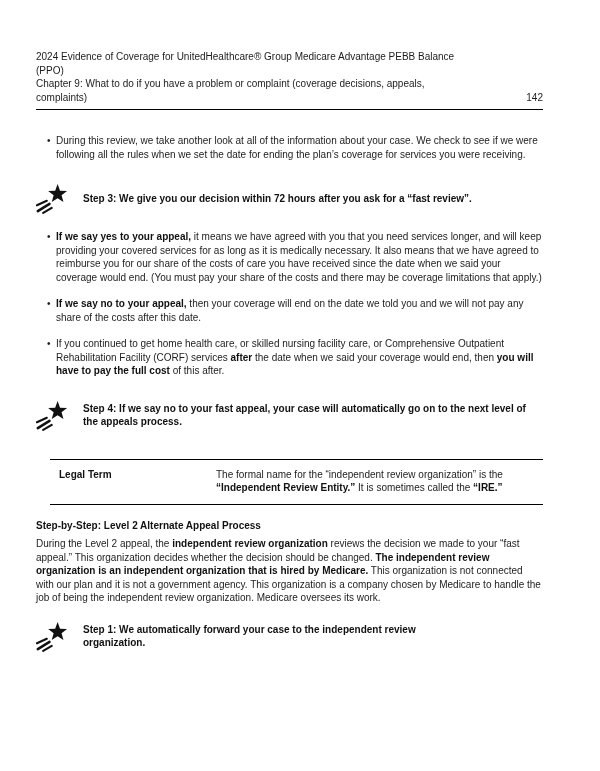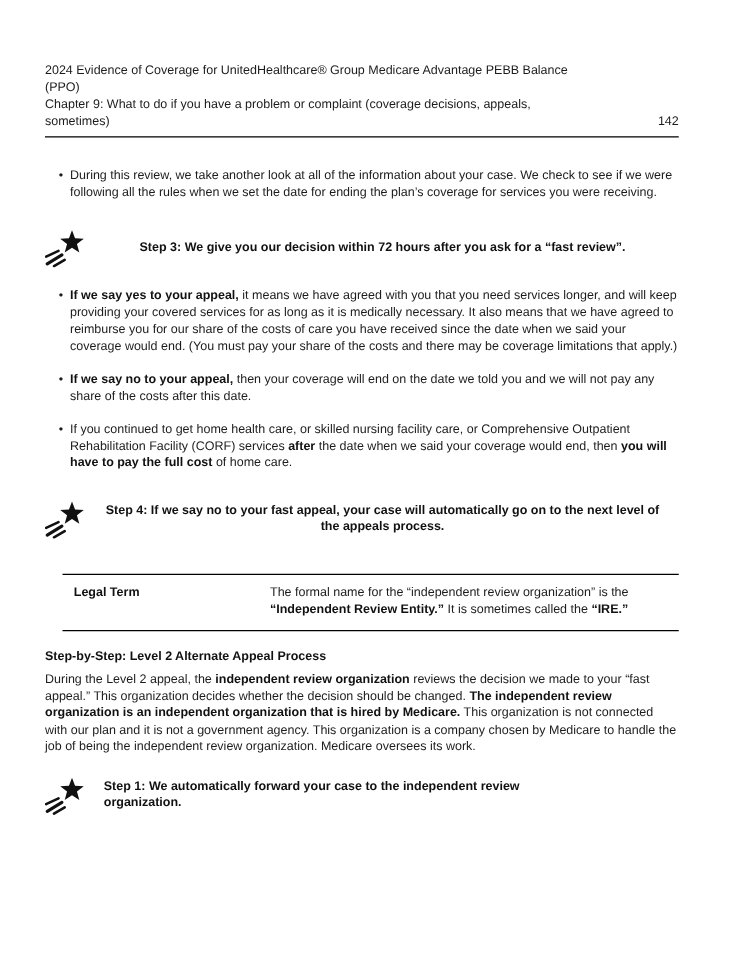--- a/index.html
+++ b/index.html
@@ -18,21 +18,21 @@
   }
   .doc-header { display: flex; }
   .header-text { flex: 1; max-width: 434px; }
   .page-num { align-self: flex-end; margin-left: auto; }
   .rule { border-top: 1.6px solid #000; margin-top: 5px; }
   .bullet { display: flex; margin-top: 13px; }
   .bullet.first { margin-top: 24px; }
   .dot { flex: 0 0 9px; margin-left: 11px; }
   .btext { flex: 1; }
   .step { display: flex; align-items: center; gap: 11px; margin-top: 16px; }
-  .step.roomy { margin-top: 22px; text-align: center; }
+  .step.roomy { margin-top: 22px; }
   .staricon { flex: 0 0 36px; display: flex; align-items: center; }
   .step-text { flex: 1; font-weight: bold; color: #111; padding-right: 14px; }
   .legal {
     margin: 28px 0 0 14px;
     border-top: 1.6px solid #000;
     border-bottom: 1.6px solid #000;
     padding: 8px 0 9px 0;
     display: flex;
     gap: 48px;
   }
@@ -43,21 +43,21 @@
   strong { color: #111; }
 </style>
 </head>
 <body>
 
 <div class="page">
 
   <div class="doc-header">
     <div class="header-text">
       <p>2024 Evidence of Coverage for UnitedHealthcare® Group Medicare Advantage PEBB Balance (PPO)</p>
-      <p>Chapter 9: What to do if you have a problem or complaint (coverage decisions, appeals, sometimes)</p>
+      <p>Chapter 9: What to do if you have a problem or complaint (coverage decisions, appeals, complaints)</p>
     </div>
     <div class="page-num">142</div>
   </div>
   <div class="rule"></div>
 
   <div class="bullet first">
     <span class="dot">•</span>
     <div class="btext">During this review, we take another look at all of the information about your case. We check to see if we were following all the rules when we set the date for ending the plan’s coverage for services you were receiving.</div>
   </div>
 
@@ -78,21 +78,21 @@
     <div class="btext"><strong>If we say yes to your appeal,</strong><span> it means we have agreed with you that you need services longer, and will keep providing your covered services for as long as it is medically necessary. It also means that we have agreed to reimburse you for our share of the costs of care you have received since the date when we said your coverage would end. (You must pay your share of the costs and there may be coverage limitations that apply.)</span></div>
   </div>
 
   <div class="bullet">
     <span class="dot">•</span>
     <div class="btext"><strong>If we say no to your appeal,</strong><span> then your coverage will end on the date we told you and we will not pay any share of the costs after this date.</span></div>
   </div>
 
   <div class="bullet">
     <span class="dot">•</span>
-    <div class="btext"><span>If you continued to get home health care, or skilled nursing facility care, or Comprehensive Outpatient Rehabilitation Facility (CORF) services </span><strong>after</strong><span> the date when we said your coverage would end, then </span><strong>you will have to pay the full cost</strong><span> of home care.</span></div>
+    <div class="btext"><span>If you continued to get home health care, or skilled nursing facility care, or Comprehensive Outpatient Rehabilitation Facility (CORF) services </span><strong>after</strong><span> the date when we said your coverage would end, then </span><strong>you will have to pay the full cost</strong><span> of this after.</span></div>
   </div>
 
   <div class="step roomy">
     <span class="staricon">
       <svg viewBox="0 0 40 34" width="36" height="31" aria-hidden="true">
         <polygon points="24,1 26.7,8.3 34.5,8.6 28.4,13.4 30.5,20.9 24,16.6 17.5,20.9 19.6,13.4 13.5,8.6 21.3,8.3" fill="#111"></polygon>
         <path d="M2,31 L15,23" stroke="#111" stroke-width="2.8" stroke-linecap="round" fill="none"></path>
         <path d="M8,33 L17.5,27.5" stroke="#111" stroke-width="2.3" stroke-linecap="round" fill="none"></path>
         <path d="M1,24.5 L12,19.5" stroke="#111" stroke-width="2.3" stroke-linecap="round" fill="none"></path>
       </svg>

